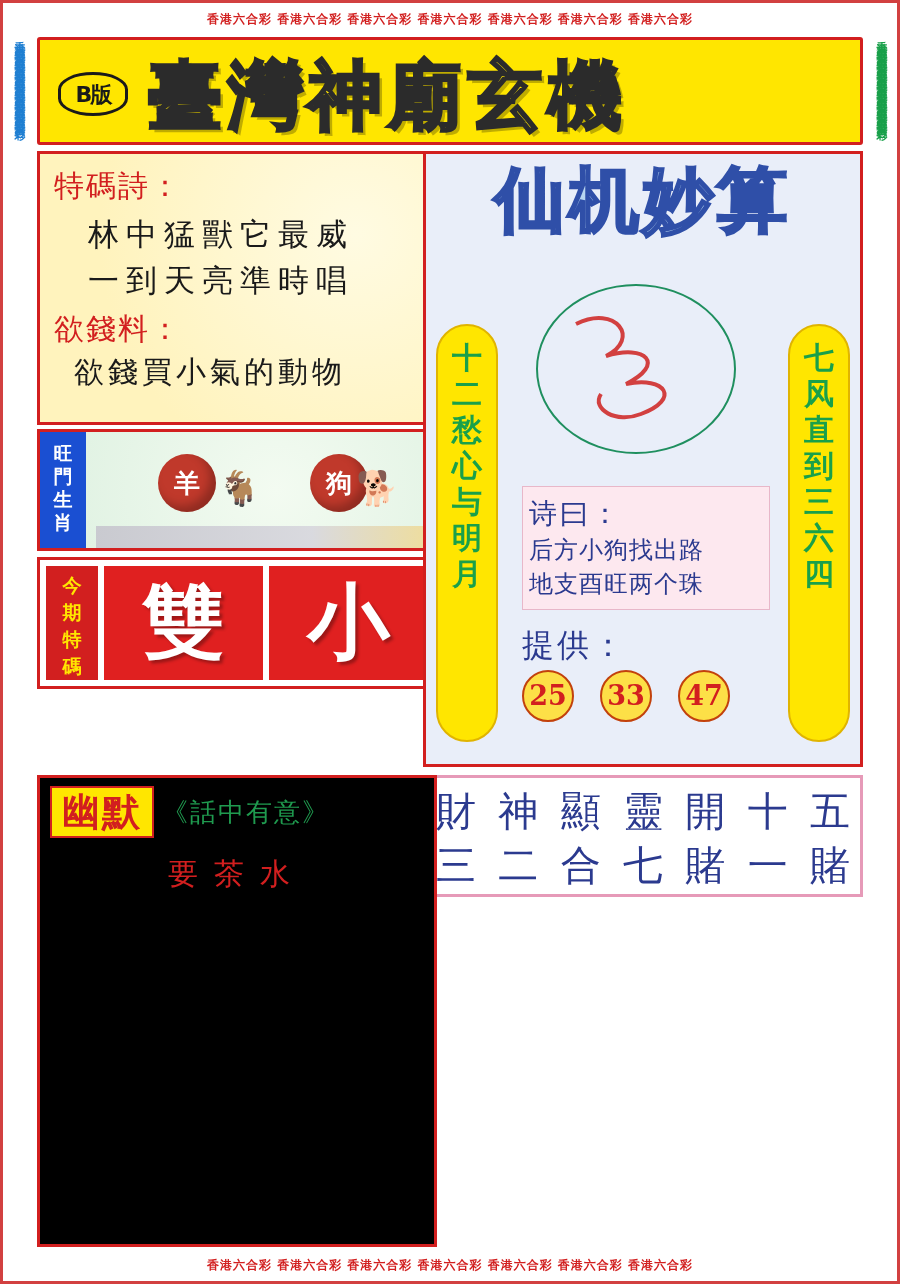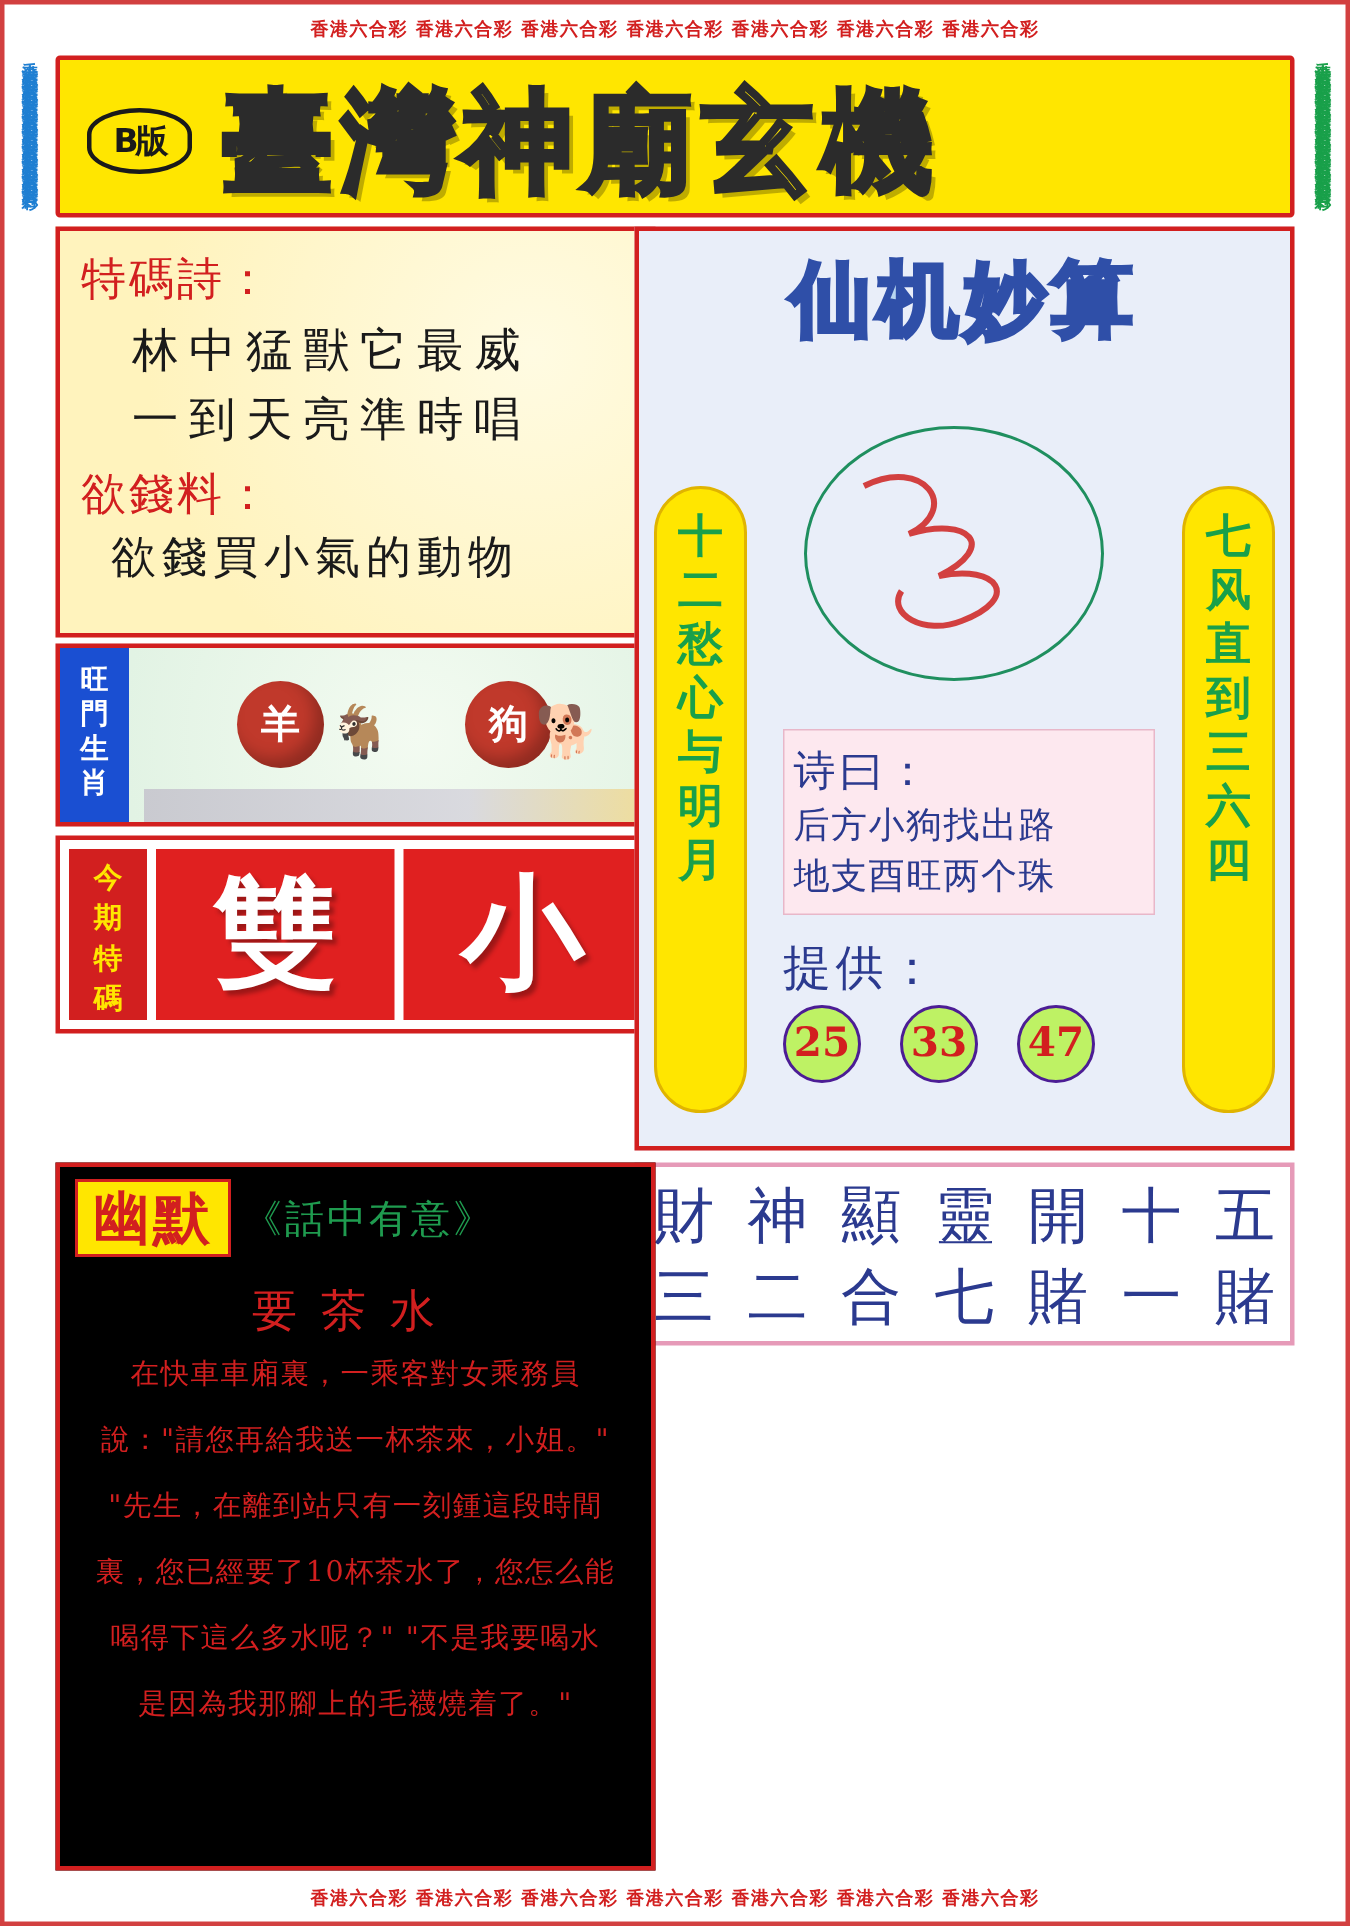--- a/index.html
+++ b/index.html
@@ -216,24 +216,24 @@
   .right-col { position:absolute; right:4px; top:118px; width:440px; }
 
   .xianji-box {
     border:3px solid #d21f1f;
     background:#e9eef9;
     height:616px;
     position:relative;
     overflow:hidden;
   }
   .xianji-title {
-    position:absolute; top:10px; left:0; right:0;
-    text-align:center;
-    font-family:"DejaVu Serif", serif;
-    font-size:54px;
+    position:absolute; top:0; left:0; right:0;
+    text-align:center;
+    font-family:"DejaVu Serif", serif;
+    font-size:70px;
     font-weight:bold;
     letter-spacing:4px;
     color:#b8d6f0;
     -webkit-text-stroke:3px #2f4fa8;
   }
   .pill {
     position:absolute;
     width:62px;
     background:#ffe600;
     border:2px solid #e0b400;
@@ -277,23 +277,23 @@
   .tigong {
     position:absolute; left:96px; top:470px;
     font-family:"DejaVu Serif", serif;
     font-size:32px;
     color:#2b3a8f;
     letter-spacing:3px;
   }
   .nums { position:absolute; left:96px; top:516px; display:flex; gap:26px; }
   .num {
     width:52px; height:52px; border-radius:50%;
-    border:2px solid #4c1d95;
-    color:#d21f1f;
-    background:#bef264;
+    border:2px solid #c2410c;
+    color:#d21f1f;
+    background:#fde047;
     font-size:27px;
     font-weight:bold;
     line-height:48px;
     text-align:center;
     font-family:"DejaVu Serif", serif;
   }
 
   .caishen-box {
     margin-top:8px;
     border:3px solid #e69ab8;
@@ -499,26 +499,18 @@
         </div>
       </div>
     </div>
 
     <div class="humour">
       <div class="humour-head">
         <div class="humour-badge">幽默</div>
         <div class="humour-sub">《話中有意》</div>
       </div>
       <div class="humour-title">要茶水</div>
-      <div class="humour-body">
-        <p>在快車車廂裏，一乘客對女乘務員</p>
-        <p>說："請您再給我送一杯茶來，小姐。"</p>
-        <p>"先生，在離到站只有一刻鍾這段時間</p>
-        <p>裏，您已經要了10杯茶水了，您怎么能</p>
-        <p>喝得下這么多水呢？"  "不是我要喝水</p>
-        <p>是因為我那腳上的毛襪燒着了。"</p>
-      </div>
     </div>
 
   </div>
 
 
 </div>
 
 </body></html>

